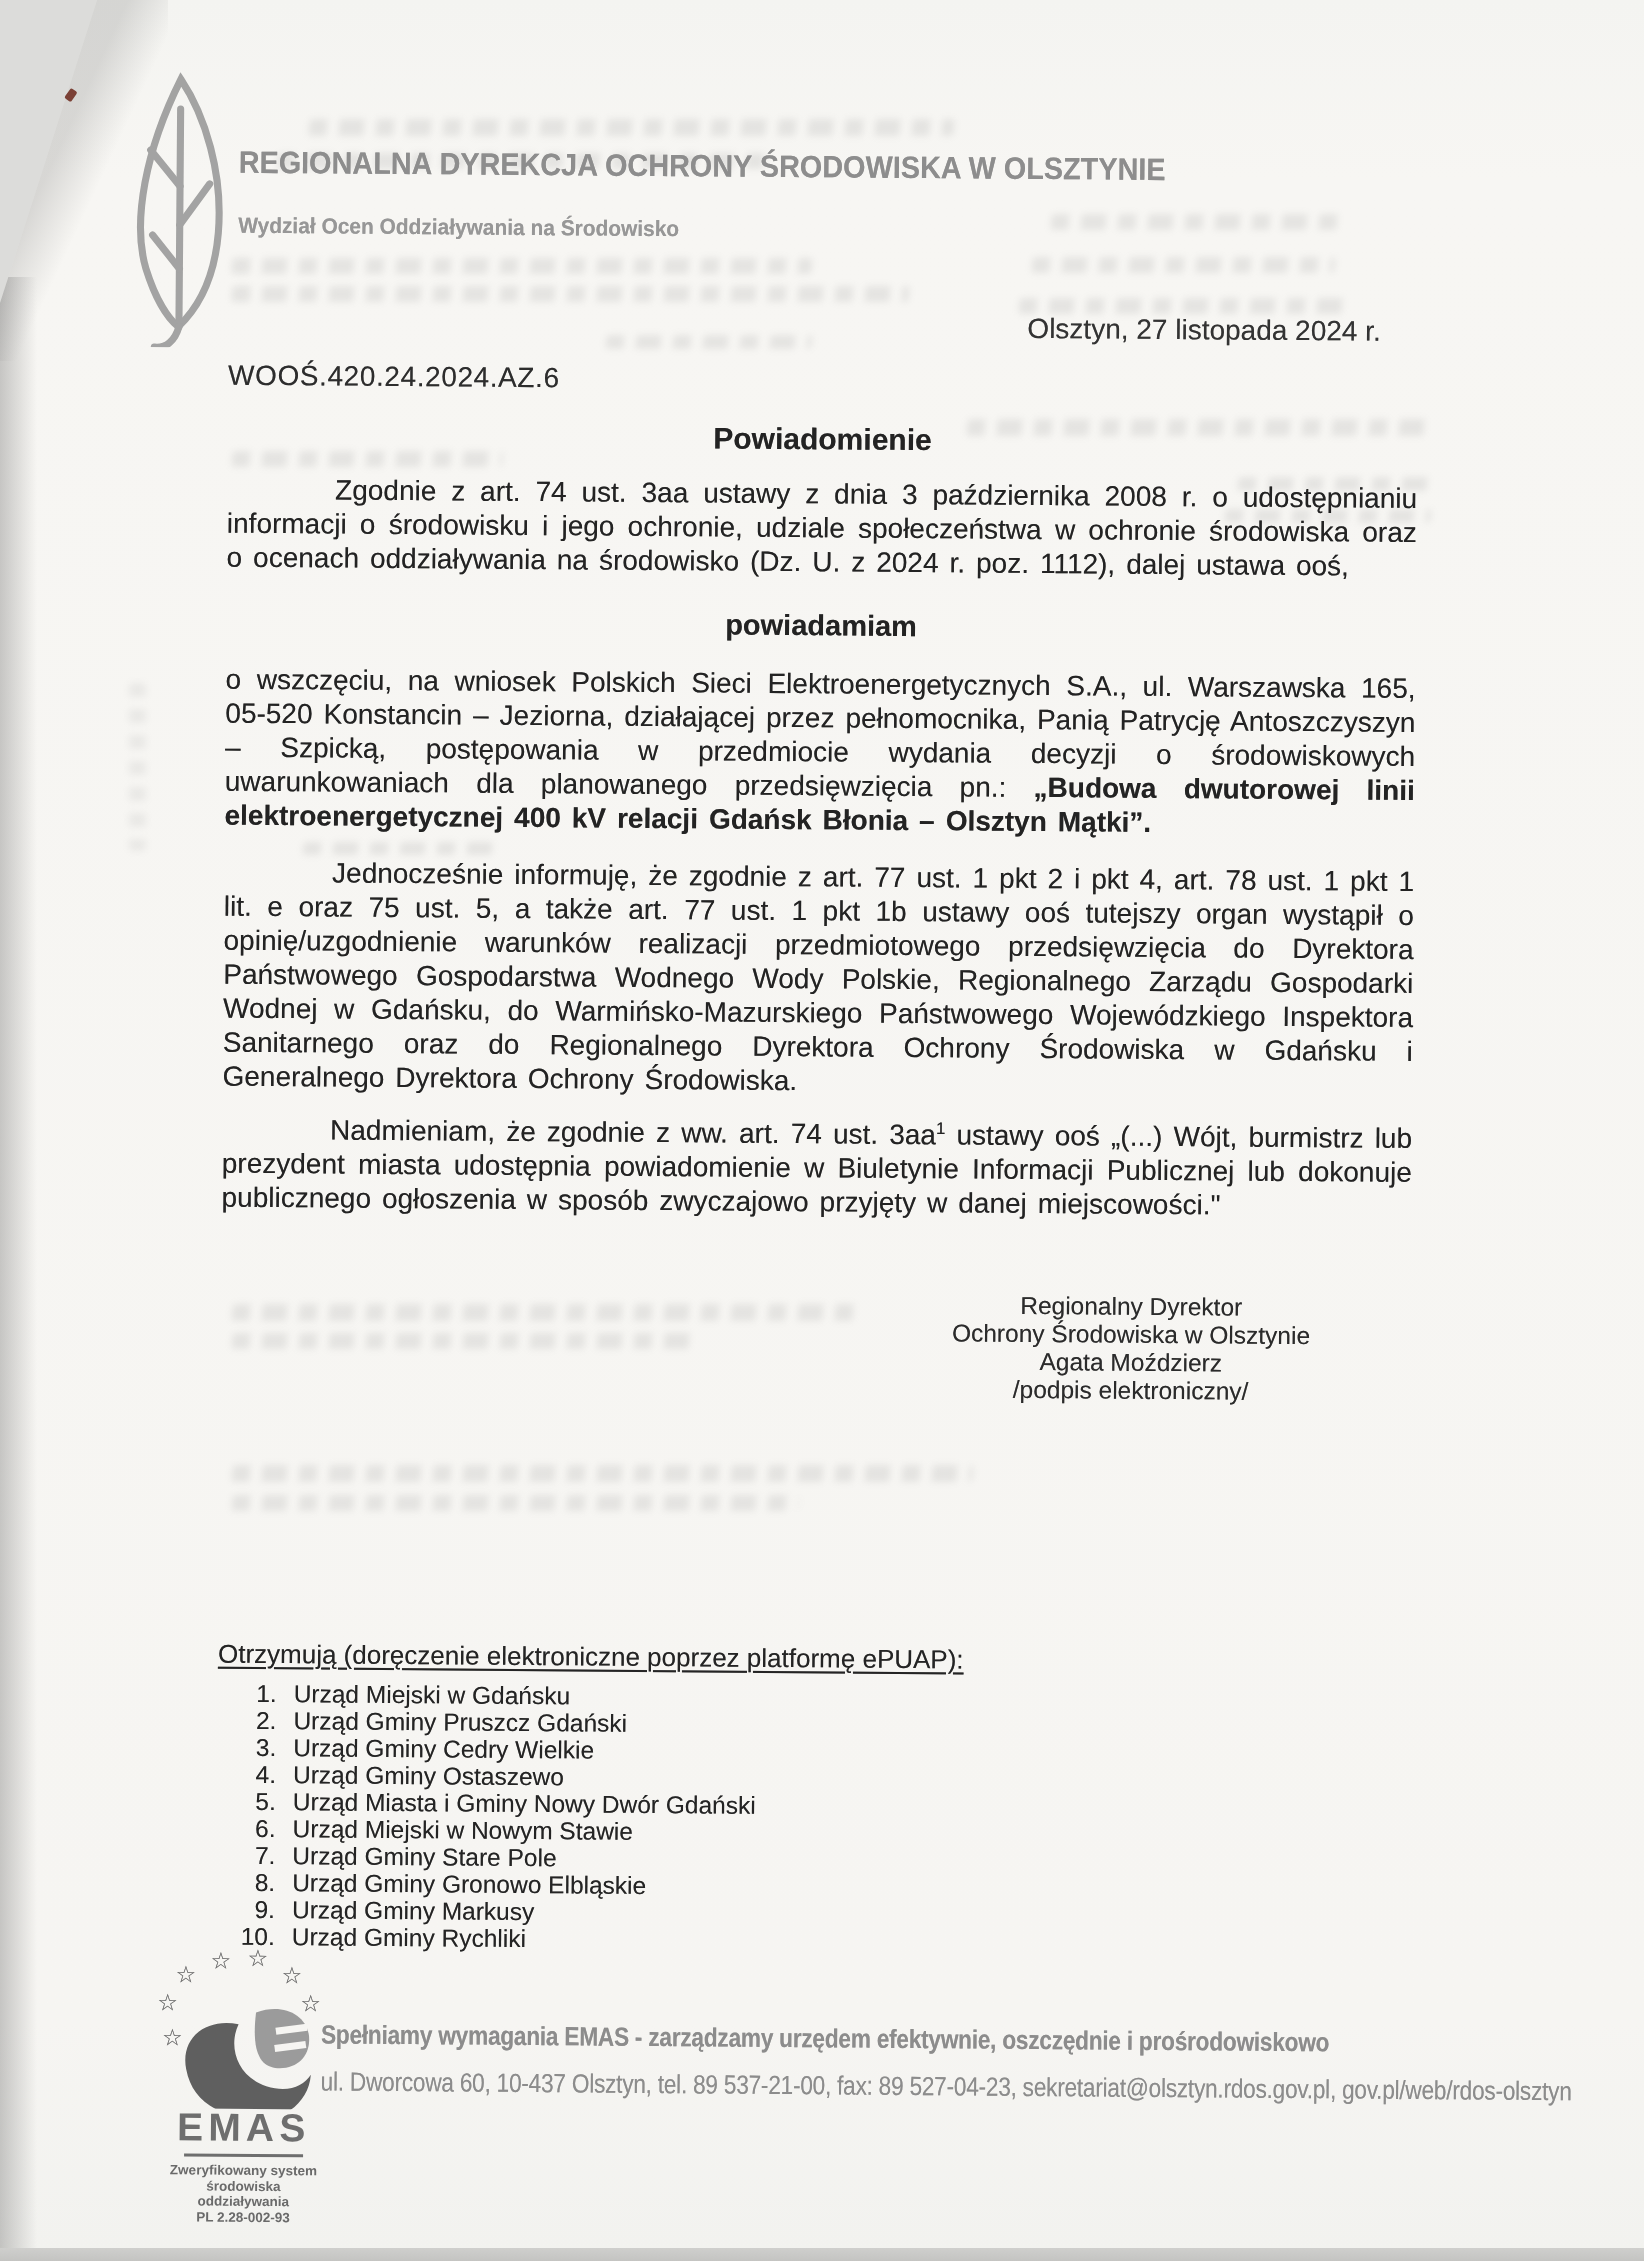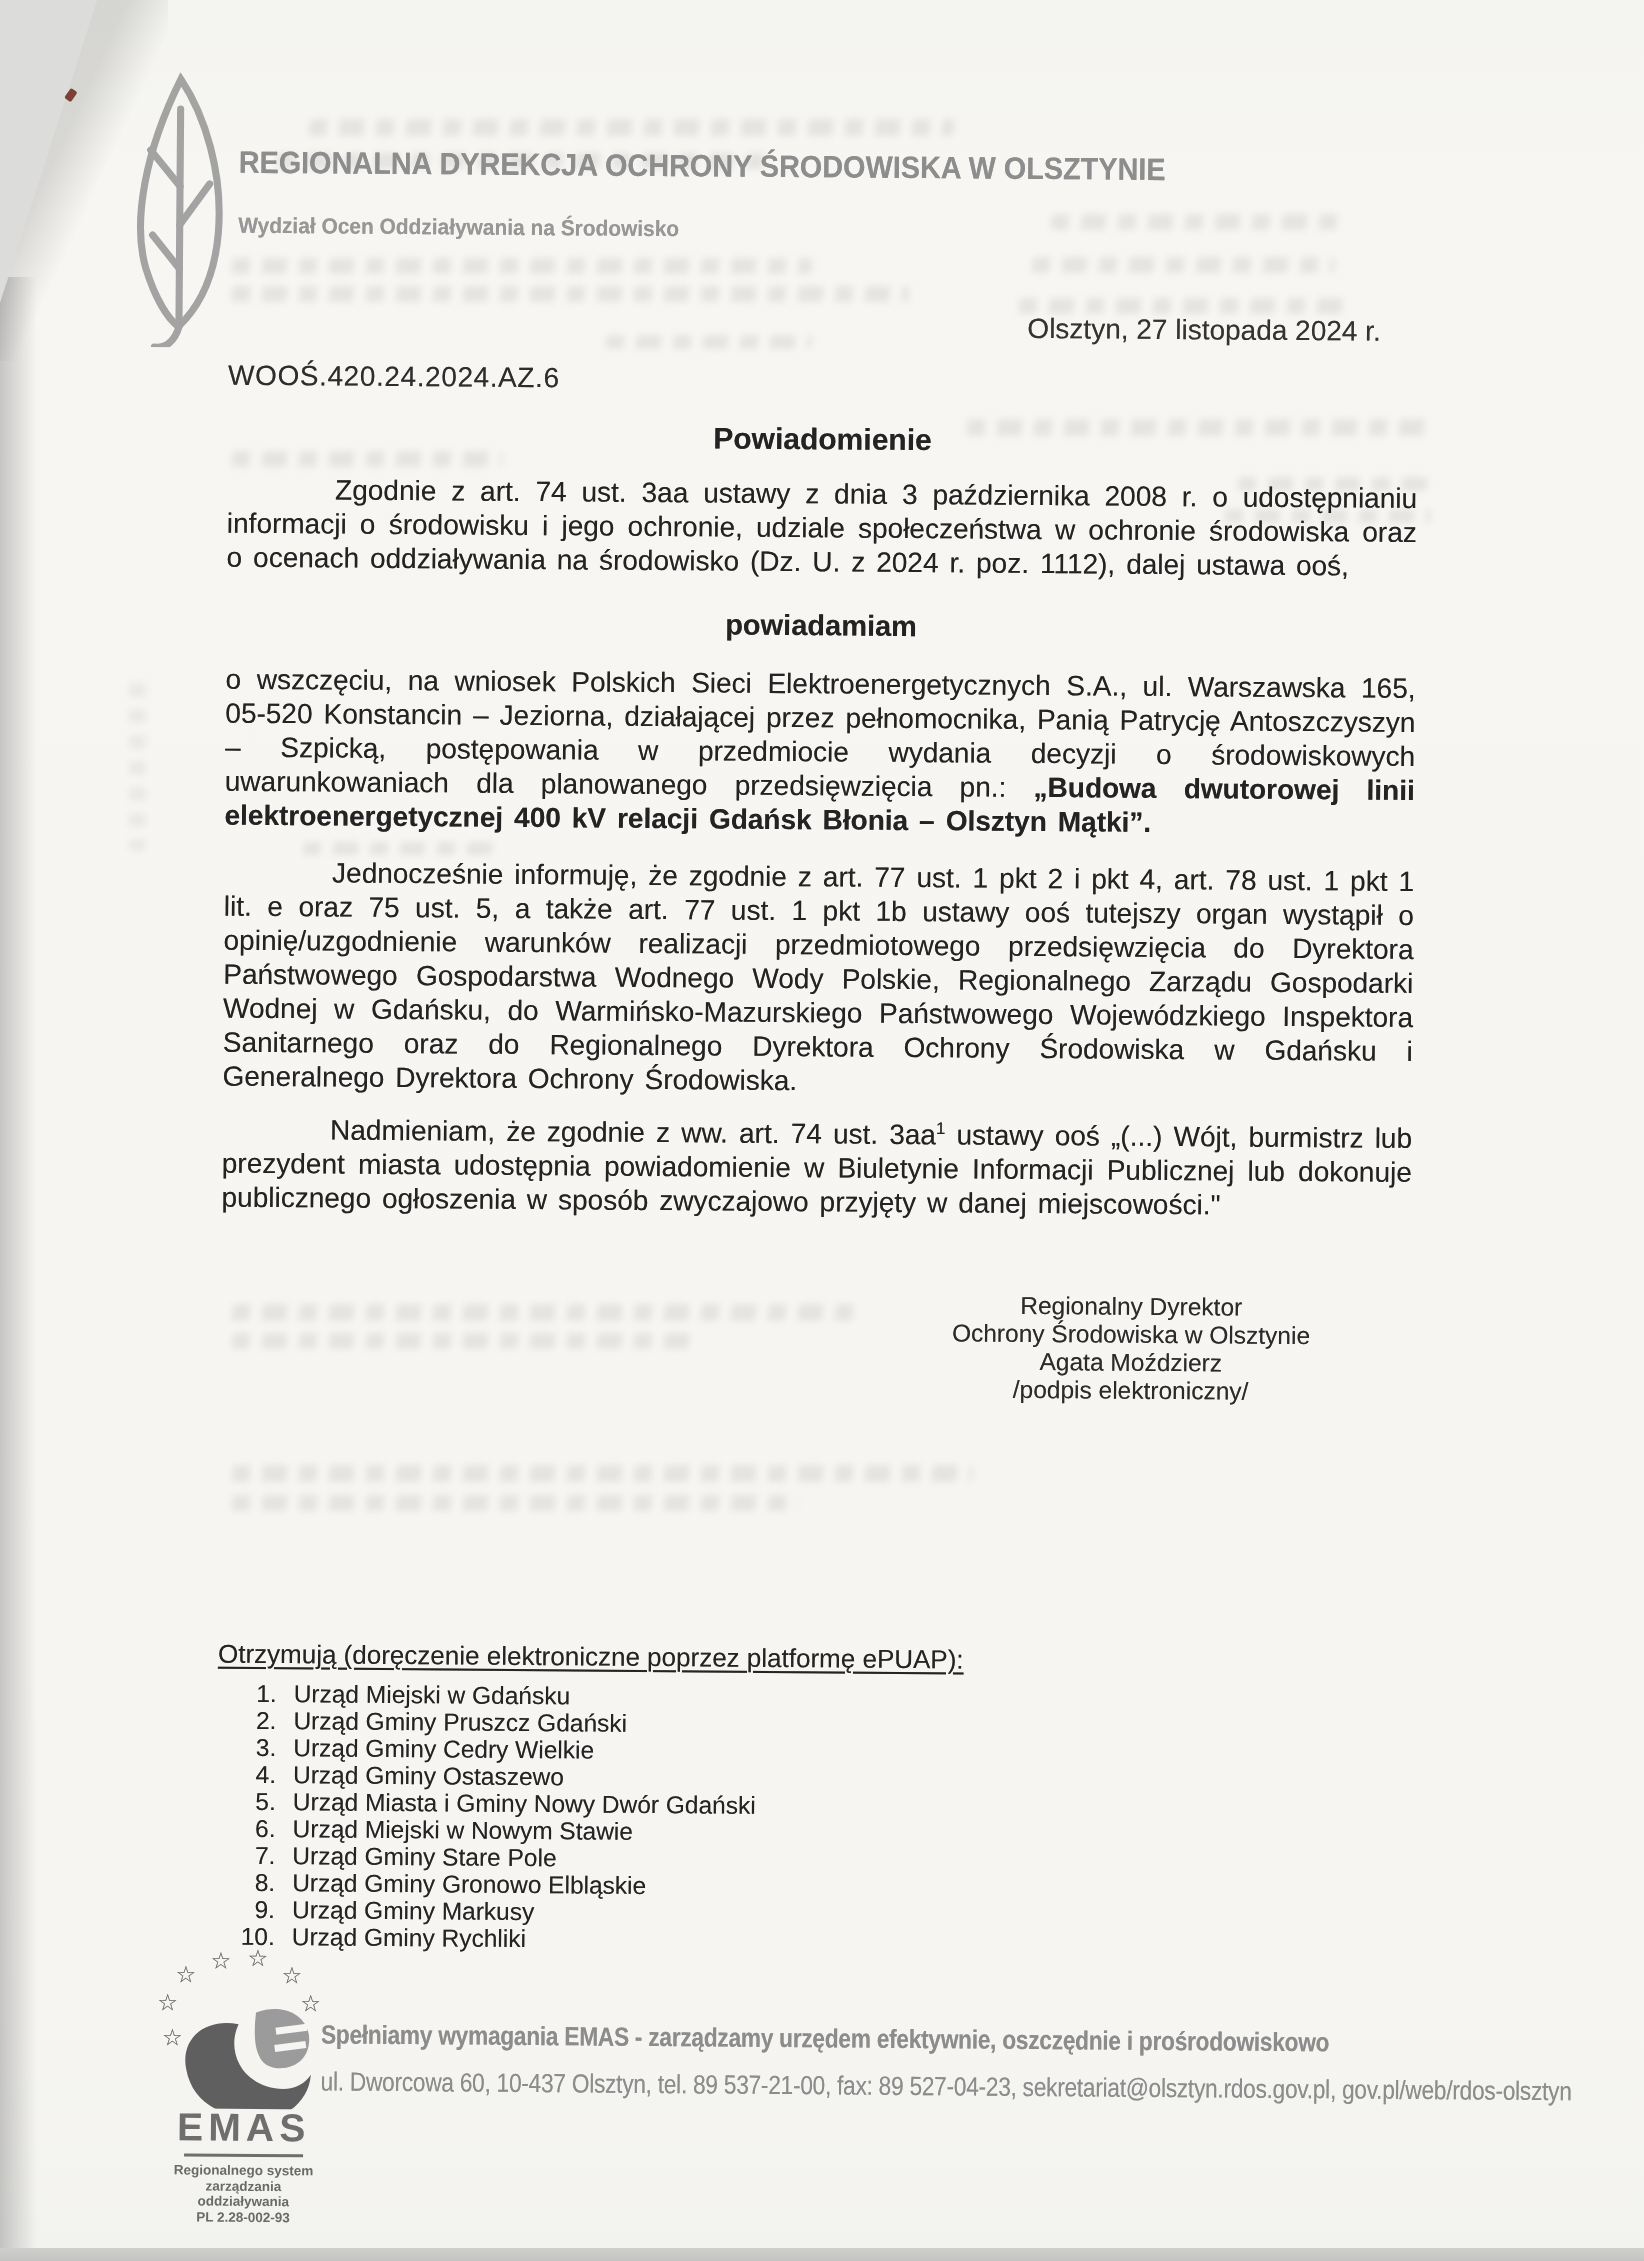--- a/index.html
+++ b/index.html
@@ -225,22 +225,22 @@
       <span class="star" style="left:5.2px;top:76px">☆</span>
       <svg width="142" height="103" viewBox="0 0 260 190" style="position:absolute;left:17px;top:57px">
         <path fill="#9b9b9b" d="M150 12 C198 -6 242 14 248 54 C252 92 226 118 186 114 C158 110 142 84 150 12 Z"></path>
         <rect x="186" y="40" width="58" height="13" fill="#f6f5f2" transform="rotate(-8 186 40)"></rect>
         <rect x="184" y="72" width="58" height="13" fill="#f6f5f2" transform="rotate(-8 184 72)"></rect>
         <path fill="#5f5f5f" d="M22 118 C10 60 58 22 118 34 C100 72 112 128 170 148 C210 160 238 148 252 126 C248 186 186 222 126 208 C66 194 32 168 22 118 Z"></path>
       </svg>
       <div class="emas-word">EMAS</div>
       <div class="emas-rule"></div>
       <div class="emas-caption">
-        <div>Regionalnego system</div>
-        <div>zarządzania</div>
+        <div>Zweryfikowany system</div>
+        <div>środowiska</div>
         <div>oddziaływania</div>
         <div>PL 2.28-002-93</div>
       </div>
     </div>
 
     <div class="footer-line footer-line-1">Spełniamy wymagania EMAS - zarządzamy urzędem efektywnie, oszczędnie i prośrodowiskowo</div>
     <div class="footer-line footer-line-2">ul. Dworcowa 60, 10-437 Olsztyn, tel. 89 537-21-00, fax: 89 527-04-23, sekretariat@olsztyn.rdos.gov.pl, gov.pl/web/rdos-olsztyn</div>
 
   </div>
 </div>

